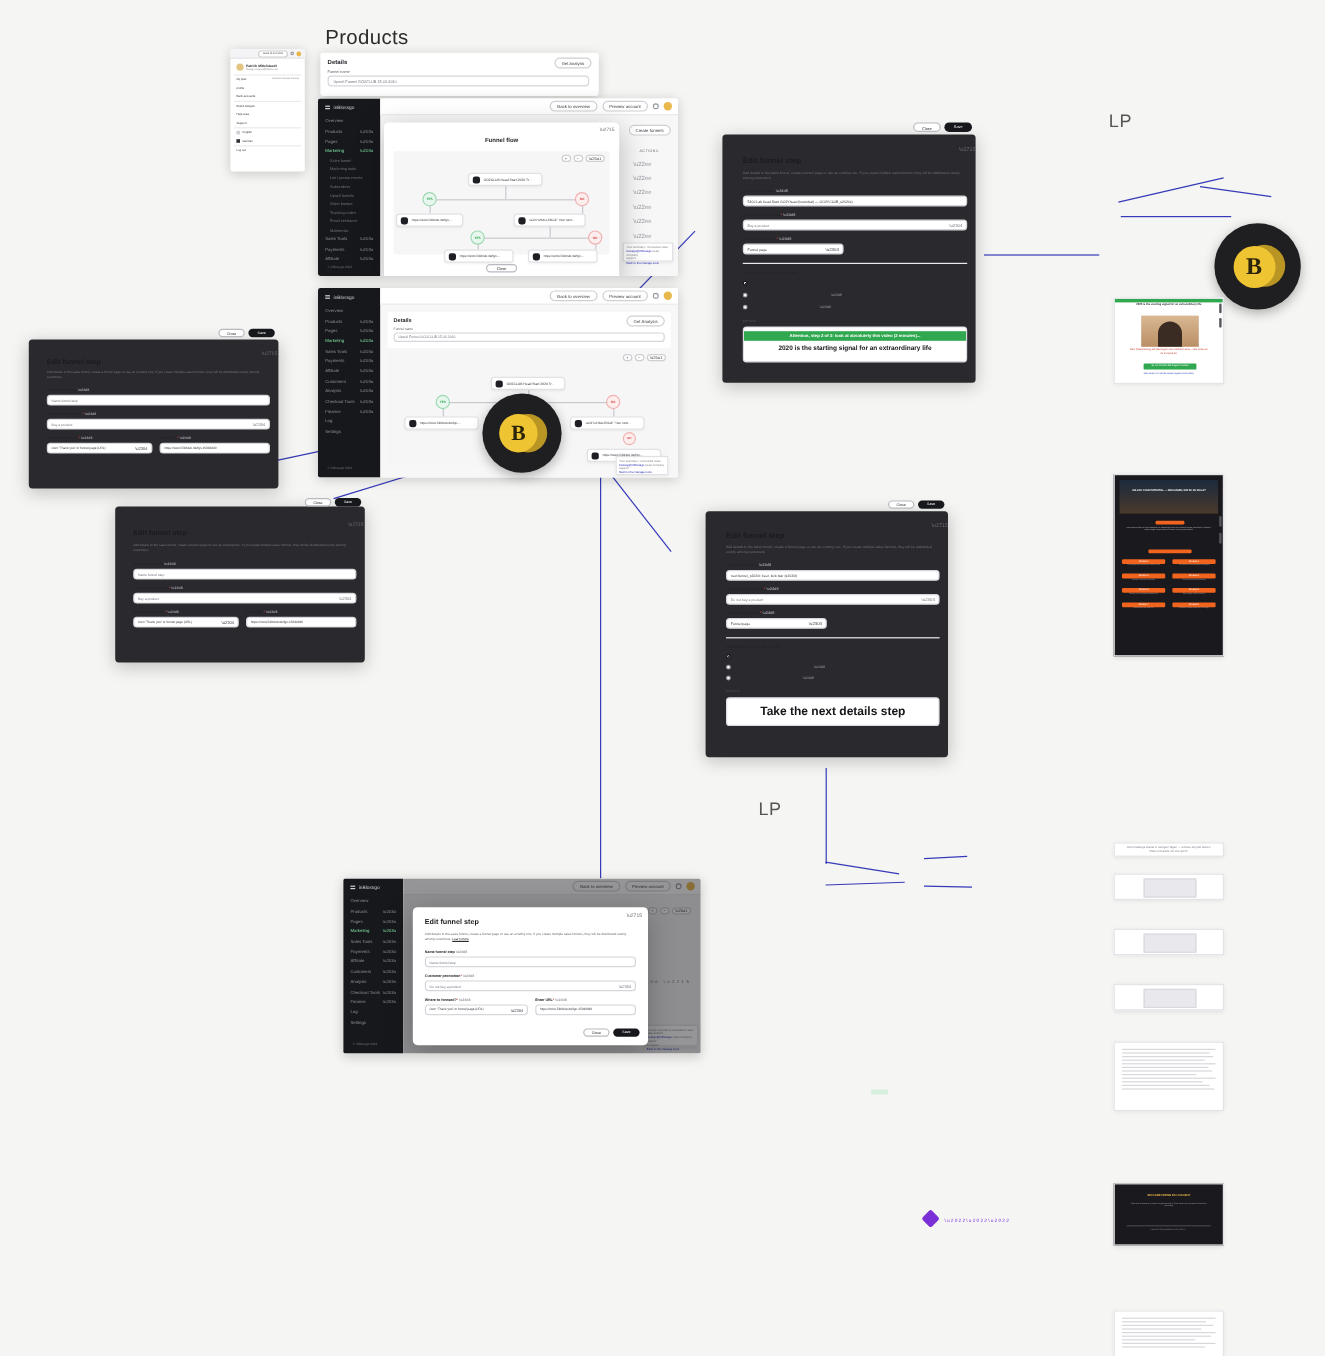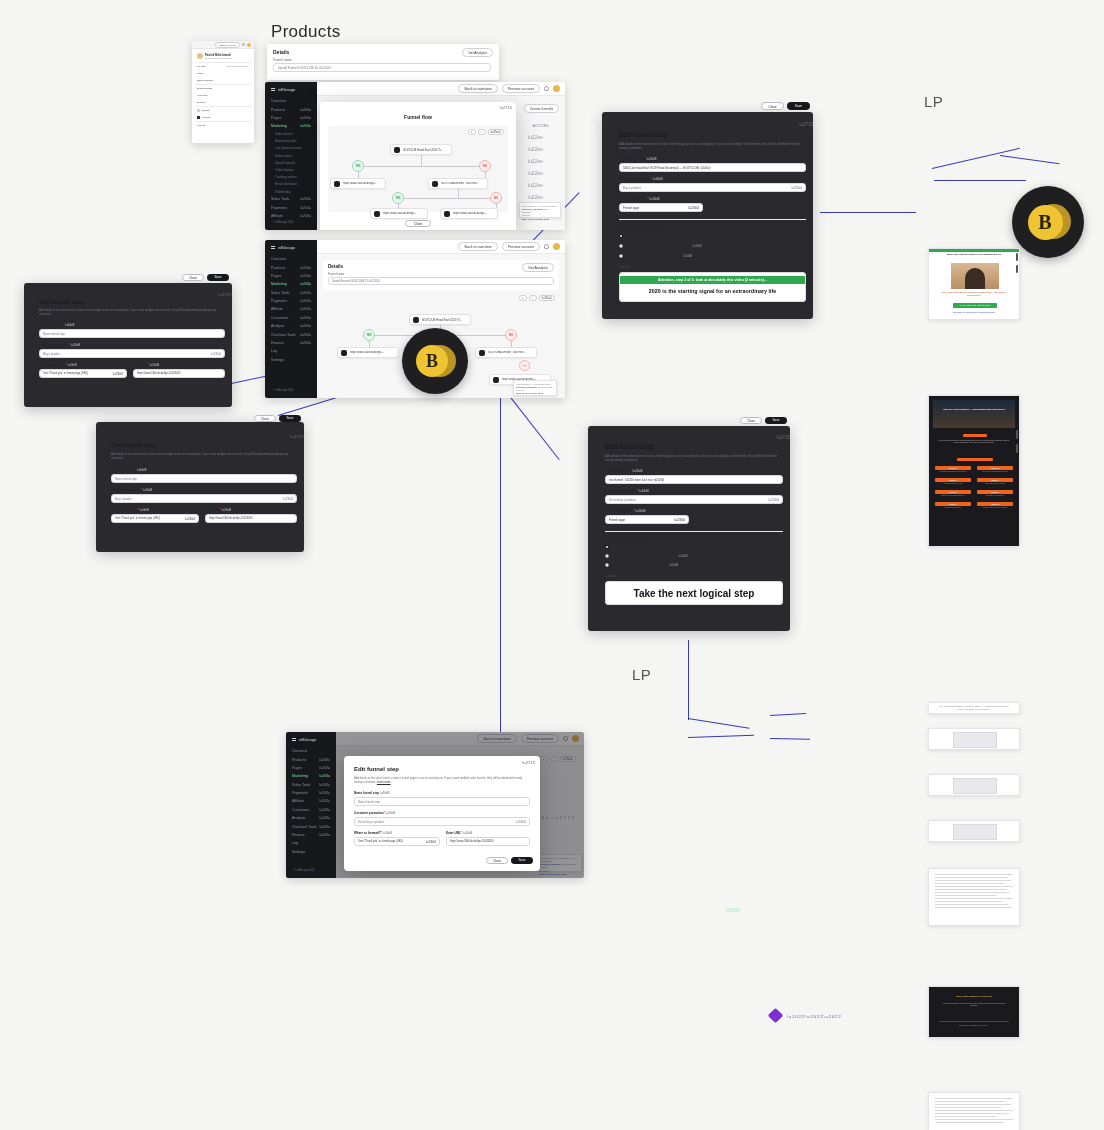--- a/index.html
+++ b/index.html
@@ -576,21 +576,21 @@
         <span style="font-size:3px; color:#2d2d33;">Skip if at least one product has been purchased</span>
         <span style="color:#9a9aa2;font-size:3px;">\u24d8</span>
       </div>
       <div class="abs" style="left:12px; top:132px; display:flex; gap:3px; align-items:center;">
         <span class="radio" style="width:4px;height:4px;"></span>
         <span style="font-size:3px; color:#2d2d33;">Skip if all products have been purchased</span>
         <span style="color:#9a9aa2;font-size:3px;">\u24d8</span>
       </div>
       <div class="abs" style="left:12px; top:143px; font-size:3.2px; color:#4a4a52;">preview</div>
       <div class="abs preview-box" style="left:12px; top:150px; right:12px; height:24px;">
-        <div class="prev-h" style="font-size:10px;">Take the next logical step</div>
+        <div class="prev-h" style="font-size:10px;">Take the next details step</div>
       </div>
       <div class="abs btn-ghost" style="right:33px; bottom:7px; width:22px; height:7.5px; font-size:3px; line-height:7.5px;">Close</div>
       <div class="abs btn-dark" style="right:8px; bottom:7px; width:22px; height:7.5px; font-size:3px; line-height:7.5px;">Save</div>
     </div>
   </div>
 
   <div class="abs win" style="left:286px; top:732px; width:298px; height:146px; border-radius:2px; display:flex;">
     <div class="win-dark-side" style="width:50px;">
       <div class="side-logo">
         <span style="display:inline-block;width:4px;height:3px;border-top:1px solid #cfd2d6;border-bottom:1px solid #cfd2d6;"></span>

